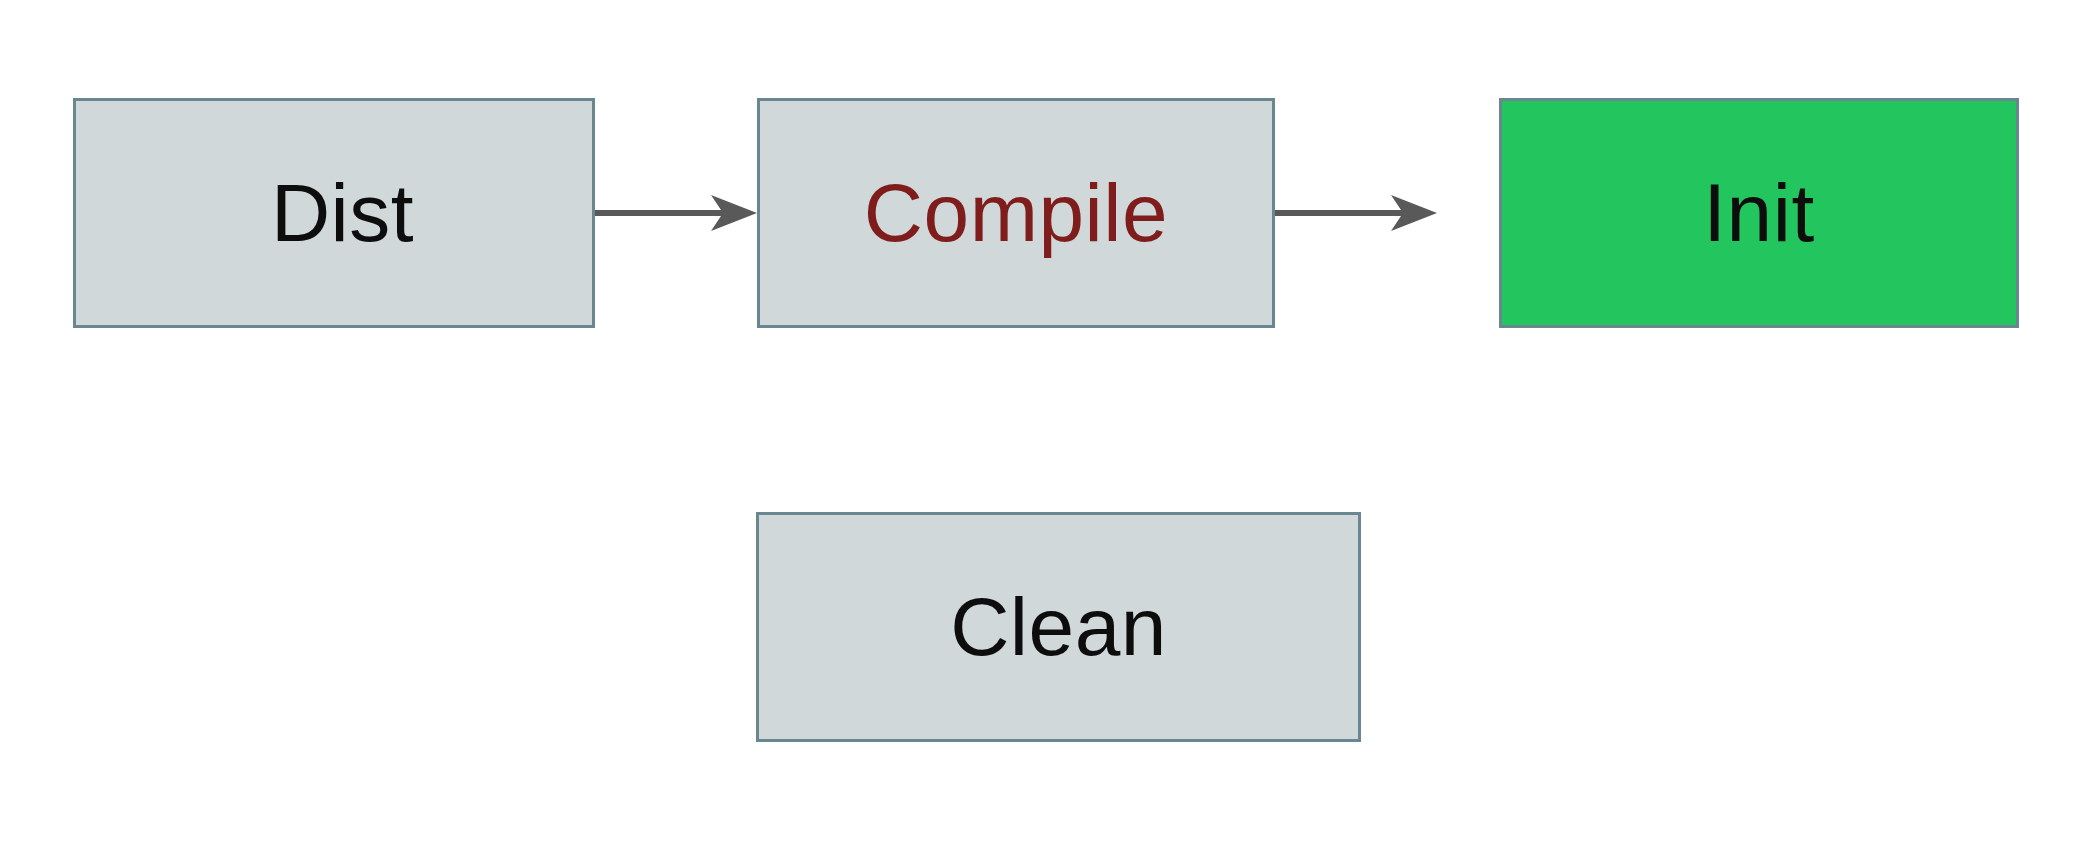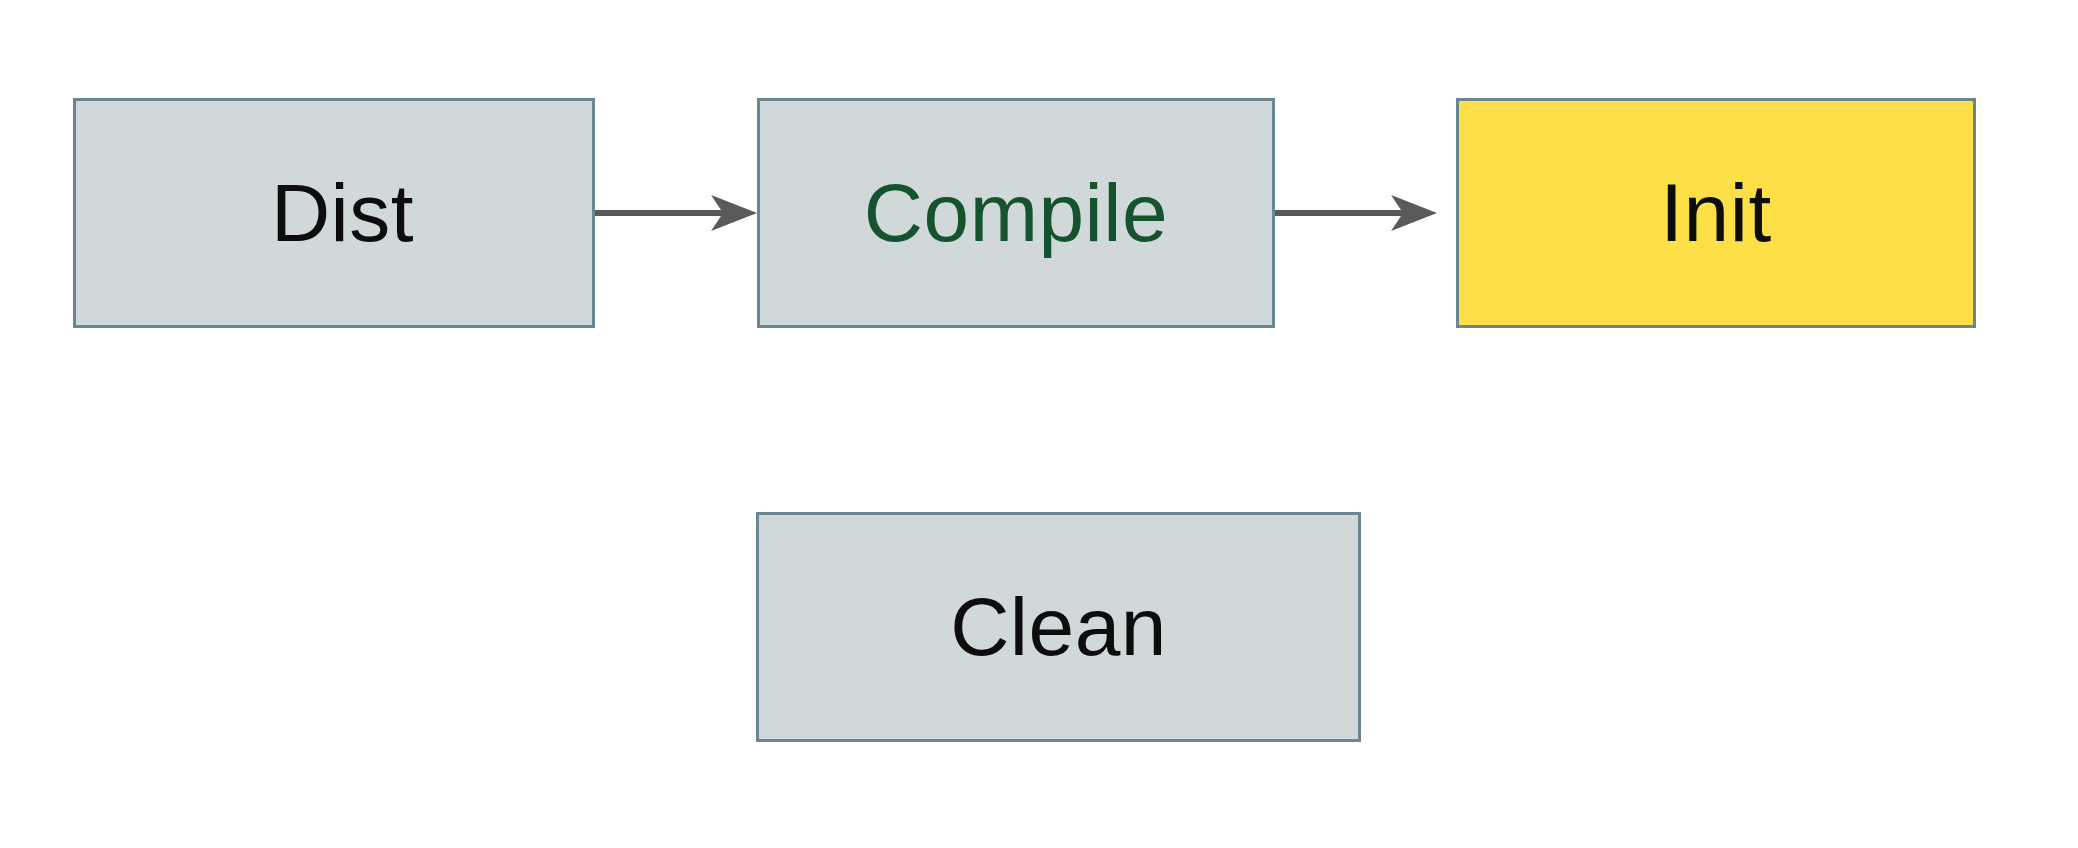--- a/index.html
+++ b/index.html
@@ -56,24 +56,24 @@
       <line x1="1275" y1="213" x2="1403" y2="213" stroke="#595959" stroke-width="6"></line>
       <path d="M 1437 213 L 1391 195 L 1403 213 L 1391 231 Z" fill="#595959"></path>
     </g>
   </svg>
 
   <div class="node" style="left: 73px; top: 98px; width: 522px; height: 230px; background: rgb(209, 216, 218); border-color: rgb(106, 134, 145); padding-left: 17px;">
     <span class="node-label" style="color: rgb(13, 13, 13);">Dist</span>
   </div>
 
   <div class="node" style="left: 757px; top: 98px; width: 518px; height: 230px; background: rgb(209, 216, 218); border-color: rgb(106, 134, 145);">
-    <span class="node-label" style="color: #14532d;">Compile</span>
+    <span class="node-label" style="color: #7f1d1d;">Compile</span>
   </div>
 
-  <div class="node" style="left: 1456px; top: 98px; width: 520px; height: 230px; background: #fde047; border-color: rgb(106, 134, 145);">
+  <div class="node" style="left: 1499px; top: 98px; width: 520px; height: 230px; background: #22c55e; border-color: rgb(106, 134, 145);">
     <span class="node-label" style="color: rgb(13, 13, 13);">Init</span>
   </div>
 
   <div class="node" style="left: 756px; top: 512px; width: 605px; height: 230px; background: rgb(209, 216, 218); border-color: rgb(106, 134, 145);">
     <span class="node-label" style="color: rgb(13, 13, 13);">Clean</span>
   </div>
 
 </div>
 
 </body></html>

